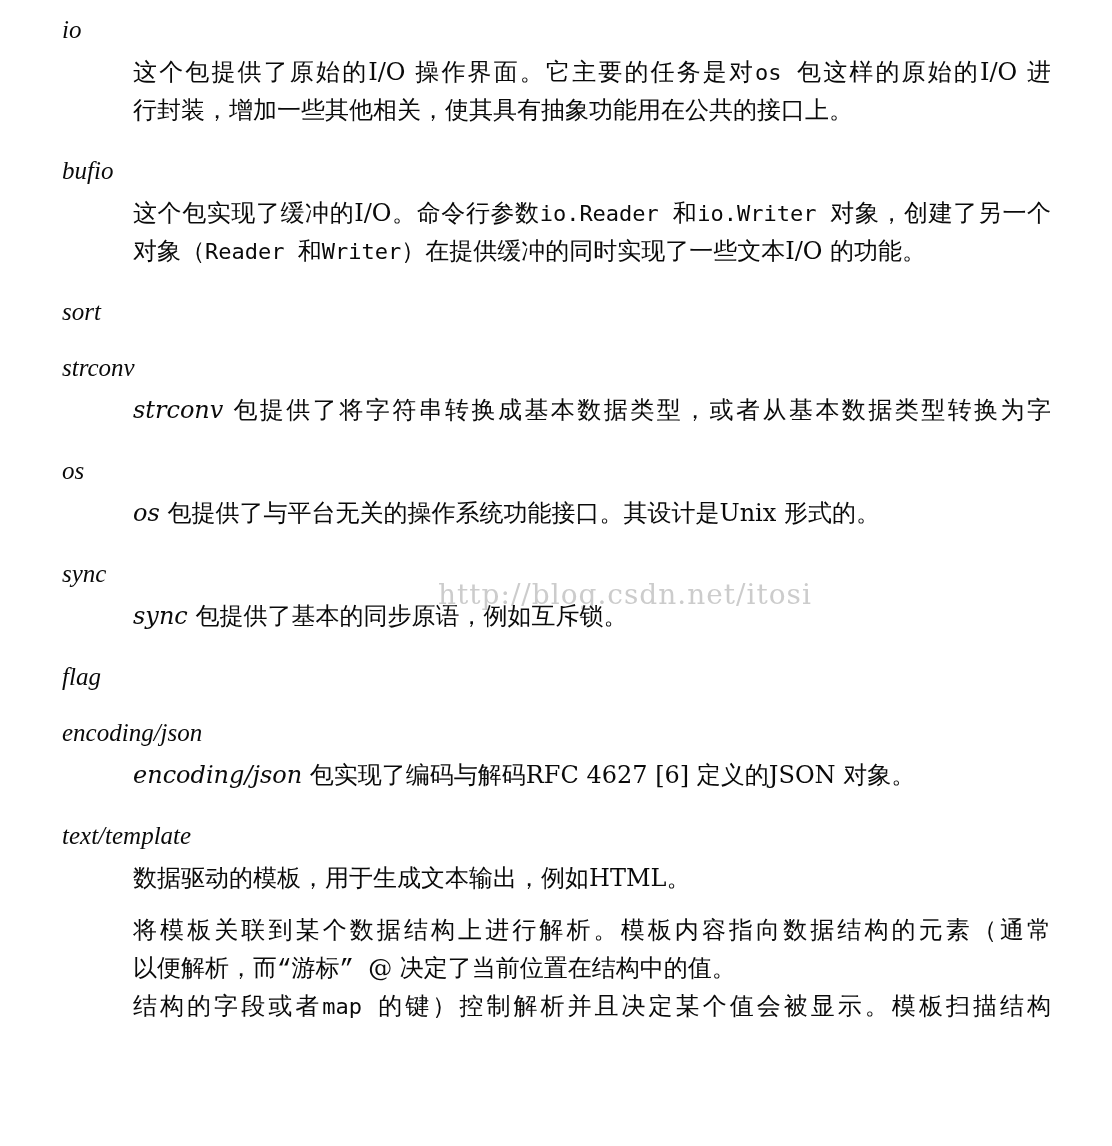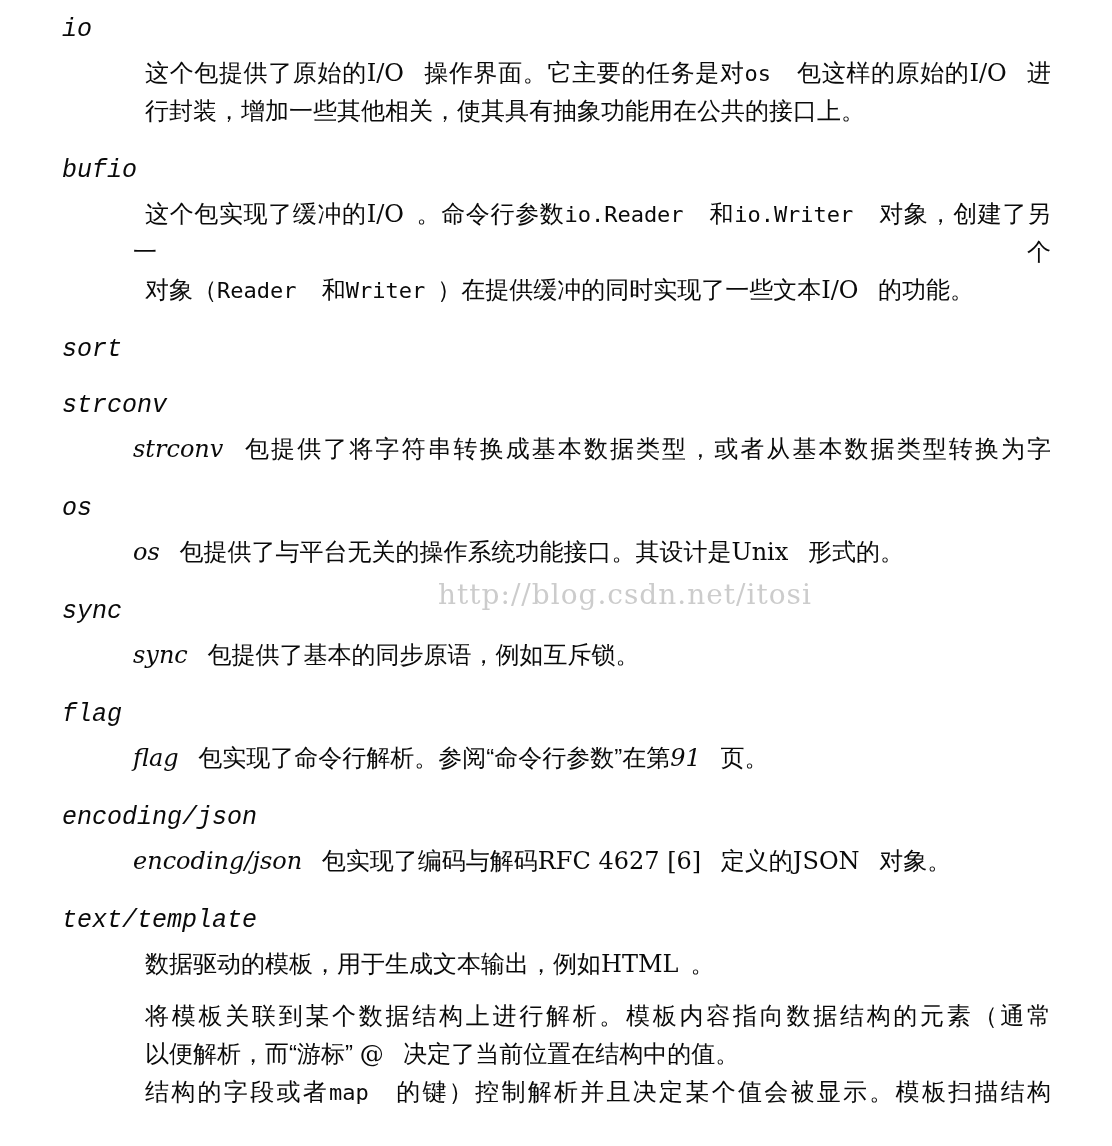--- a/index.html
+++ b/index.html
@@ -29,40 +29,40 @@
     letter-spacing: 1px;
     color: rgba(120, 120, 120, 0.38);
     font-family: "DejaVu Serif", "Liberation Serif", serif;
     z-index: 0;
     white-space: nowrap;
     pointer-events: none;
   }
   .sections { position: relative; z-index: 1; }
   section.pkg { margin: 0 0 26px 0; }
   .pkg-heading {
-    font-family: Liberation Mono, monospace;
+    font-family: Liberation Serif, serif;
     font-style: italic;
     font-weight: normal;
     font-size: 25px;
     line-height: 30px;
     margin: 0 12px 9px 0;
   }
   .pkg-desc {
     margin: 0 0 0 71px;
     width: 918px;
   }
   .pkg-desc + .pkg-desc { margin-top: 14px; }
   .line {
     font-size: 24px;
     line-height: 37px;
     text-align: justify;
     text-align-last: left;
   }
   .line.full { text-align-last: justify; }
-  .run-zh  { font-family: Liberation Sans, sans-serif; margin-left: 12px; }
+  .run-zh  { font-family: Liberation Mono, monospace; }
   .run-lat { font-family: "DejaVu Serif", "Liberation Serif", serif; }
   .run-it  { font-family: "DejaVu Serif", "Liberation Serif", serif; font-style: italic; }
   .run-mono {
     font-family: "DejaVu Sans Mono", "Liberation Mono", monospace;
     font-size: 22px;
   }
 </style>
 </head>
 <body>
 
@@ -99,23 +99,20 @@
         </div>
       </section>
       <section class="pkg">
     <h3 class="pkg-heading">sync</h3>
   <div class="pkg-desc">
           <div class="line"><span class="run-it">sync </span><span class="run-zh">包提供了基本的同步原语，例如互斥锁。</span></div>
         </div>
       </section>
       <section class="pkg">
     <h3 class="pkg-heading">flag</h3>
-  <div class="pkg-desc">
-          <div class="line"><span class="run-it">flag </span><span class="run-zh">包实现了命令行解析。参阅“命令行参数”在第</span><span class="run-it">91 </span><span class="run-zh">页。</span></div>
-        </div>
       </section>
       <section class="pkg">
     <h3 class="pkg-heading">encoding/json</h3>
   <div class="pkg-desc">
           <div class="line"><span class="run-it">encoding/json </span><span class="run-zh">包实现了编码与解码</span><span class="run-lat">RFC 4627 [6] </span><span class="run-zh">定义的</span><span class="run-lat">JSON </span><span class="run-zh">对象。</span></div>
         </div>
       </section>
       <section class="pkg">
     <h3 class="pkg-heading">text/template</h3>
   <div class="pkg-desc">

